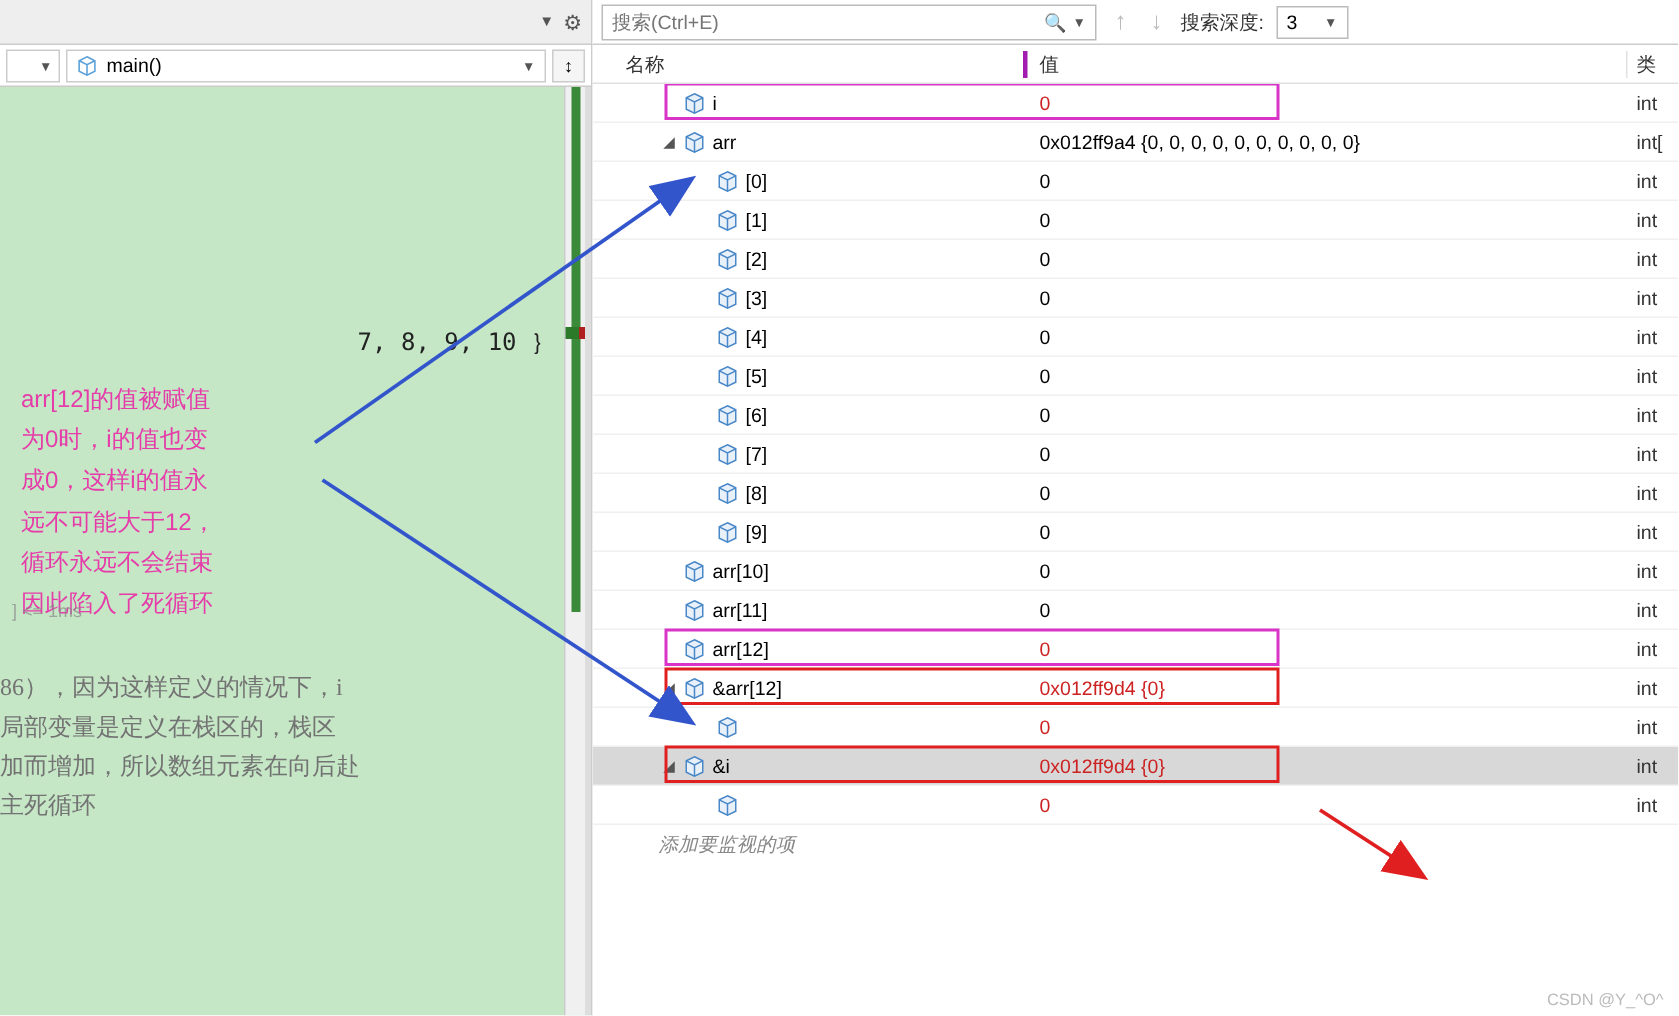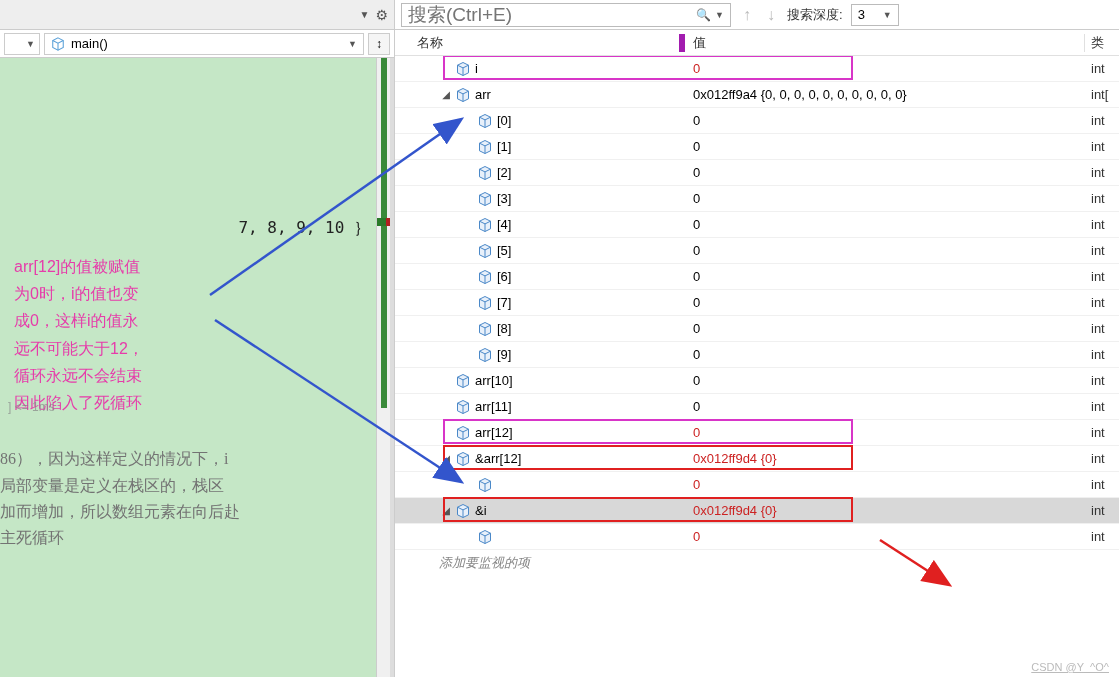--- a/index.html
+++ b/index.html
@@ -24,29 +24,29 @@
 
 
 .right-panel { flex: 1; display: flex; flex-direction: column; background: #fff; position: relative; }
 .tabs-row { height: 26px; background: #eee; display: flex; align-items: flex-end; border-bottom: 1px solid #ccc; }
 .tab { padding: 4px 10px; font-size: 13px; display: flex; align-items: center; gap: 4px; color: #333; }
 .tab.active { background: #fff; border: 1px solid #ccc; border-bottom: 1px solid #fff; margin-bottom: -1px; font-weight: bold; }
 .tab .pin { font-size: 11px; color: #555; }
 .tab .close { font-size: 13px; color: #555; }
 .search-row { height: 30px; border-bottom: 1px solid #ccc; display: flex; align-items: center; padding: 3px 6px; gap: 8px; }
 .search-box { flex: 0 0 330px; height: 24px; border: 1px solid #bbb; display: flex; align-items: center; padding: 0 6px; justify-content: space-between; }
-.search-box input { border: none; outline: none; flex: 1; font-size: 19px; color: #888; }
+.search-box input { border: none; outline: none; flex: 1; font-size: 13px; color: #888; }
 .search-box .mag { color: #555; font-size: 12px; }
 .search-box .dd { font-size: 9px; color: #555; margin-left: 4px; }
 .search-row .nav-arrow { color: #bbb; font-size: 16px; padding: 0 4px; }
 .search-row .depth-label { color: #333; }
 .search-row .depth-dd { width: 48px; height: 22px; border: 1px solid #bbb; display: flex; align-items: center; justify-content: space-between; padding: 0 6px; }
 
 .header-row { height: 26px; border-bottom: 1px solid #e0e0e0; display: flex; align-items: center; color: #333; }
-.header-row .col-name { width: 290px; padding-left: 22px; border-right: 6px solid #a21caf; }
+.header-row .col-name { width: 290px; padding-left: 22px; border-right: 3px solid #a21caf; }
 .header-row .col-value { flex: 1; padding-left: 8px; border-right: 1px solid #e0e0e0; }
 .header-row .col-type { width: 34px; padding-left: 6px; }
 
 .watch-grid { flex: 1; overflow: auto; position: relative; }
 .watch-row { height: 26px; display: flex; align-items: center; border-bottom: 1px solid #f0f0f0; }
 .watch-row.selected { background: #d8d8d8; }
 .watch-row .expander { width: 18px; text-align: center; color: #666; font-size: 11px; }
 .watch-row .cube { width: 16px; height: 16px; display: inline-flex; flex-shrink: 0; margin-right: 4px; }
 .watch-row .name-cell { width: 290px; display: flex; align-items: center; }
 .watch-row .value-cell { flex: 1; padding-left: 8px; }
@@ -55,21 +55,21 @@
 .add-watch-row { height: 26px; display: flex; align-items: center; padding-left: 44px; color: #888; font-style: italic; }
 
 
 .box-magenta { position: absolute; border: 2px solid #d835c8; pointer-events: none; }
 .box-red { position: absolute; border: 2px solid #e02020; pointer-events: none; }
 
 
 .arrow-svg { position: absolute; pointer-events: none; }
 
 .pink-note-bottom { color: #e63caa; font-size: 16px; }
-.watermark { position: absolute; bottom: 4px; right: 10px; color: #bbb; font-size: 11px; text-decoration: underline; }
+.watermark { position: absolute; bottom: 4px; right: 10px; color: #bbb; font-size: 11px; }
 
 
 .cube svg, .cube-icon svg { width: 100%; height: 100%; }
 </style>
 </head>
 <body>
 
 <div class="left-panel">
   <div class="left-toolbar">
     <span class="arrow-down">▼</span>

